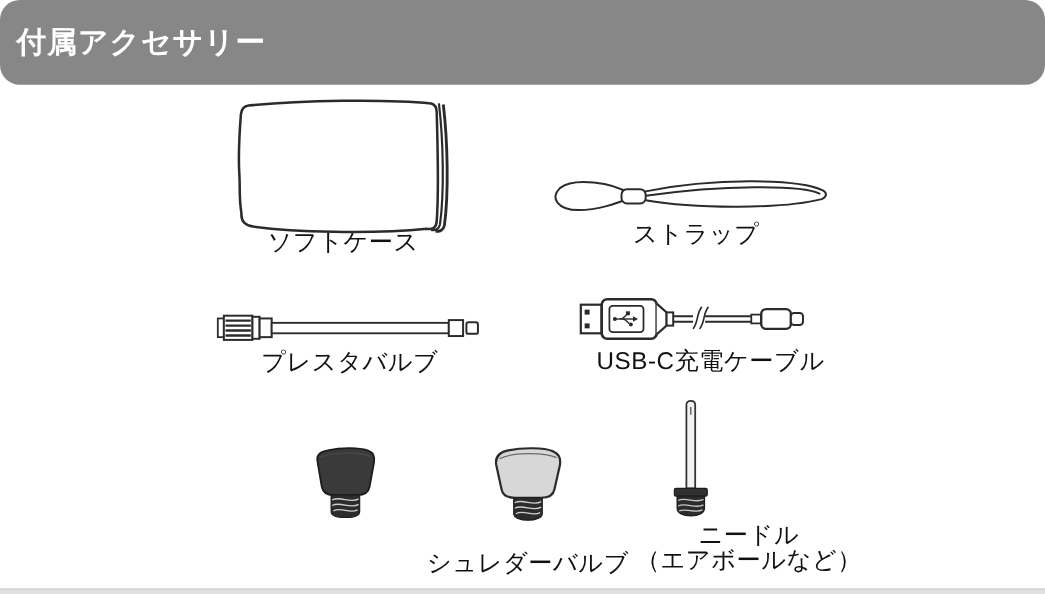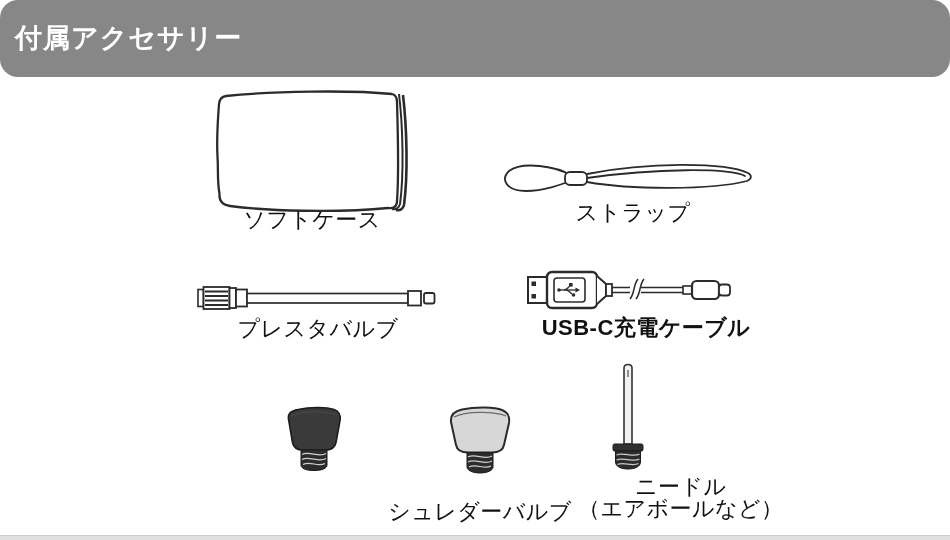--- a/index.html
+++ b/index.html
@@ -86,21 +86,21 @@
     </g>
     <path d="M 72,8 L 81,16 L 81,28 L 72,36" fill="#ffffff" stroke="#2b2b2b" stroke-width="2"></path>
     <rect x="81" y="16" width="6" height="12" fill="#ffffff" stroke="#2b2b2b" stroke-width="1.8"></rect>
     <path d="M 87,19.5 H 158 M 87,24.5 H 158" stroke="#2b2b2b" stroke-width="1.7"></path>
     <rect x="105" y="15" width="11" height="14" fill="#ffffff"></rect>
     <path d="M 113,11 C 108,17 110,25 105,31 M 119,11 C 114,17 116,25 111,31" fill="none" stroke="#2b2b2b" stroke-width="1.5"></path>
     <rect x="158" y="18" width="9" height="8" fill="#ffffff" stroke="#2b2b2b" stroke-width="1.6"></rect>
     <rect x="167" y="13" width="27" height="18" rx="4.5" fill="#ffffff" stroke="#2b2b2b" stroke-width="2.2"></rect>
     <rect x="194" y="16.5" width="11" height="11" rx="3" fill="#ffffff" stroke="#2b2b2b" stroke-width="1.8"></rect>
   </svg>
-  <div class="caption" style="left:646px; top:313px;font-weight:bold;">USB-C充電ケーブル</div>
+  <div class="caption" style="left:646px; top:313px;">USB-C充電ケーブル</div>
 
   <svg class="art" style="left:284px; top:404px;" width="60" height="68" viewBox="0 0 60 68">
     <path d="M 4.5,15 C 3.5,9 8,6.5 14,5.5 C 27,2.5 43,3 50,5.5 C 55.5,7.5 57,10.5 56,16.5
              L 52,38.5 C 51,43.5 47,46 41,46 L 19,46 C 13,46 9.5,43.5 8.5,38.5 Z" fill="#3a3a3a" stroke="#1c1c1c" stroke-width="1.6"></path>
     <path d="M 7,12 C 18,6.5 42,6.5 53,11" fill="none" stroke="#4a4a4a" stroke-width="1"></path>
     <path d="M 17,46 H 43 V 61 C 43,64.5 38,66.5 30,66.5 C 22,66.5 17,64.5 17,61 Z" fill="#2c2c2c" stroke="#1c1c1c" stroke-width="1"></path>
     <path d="M 18,50.5 C 25,46.5 35,54 42,49.5 M 18,55.5 C 25,51.5 35,59 42,54.5 M 19,60.5 C 26,56.5 34,63.5 41,59.5" fill="none" stroke="#cfcfcf" stroke-width="1.2"></path>
   </svg>
 
   <svg class="art" style="left:446px; top:403px;" width="68" height="72" viewBox="0 0 68 72">

